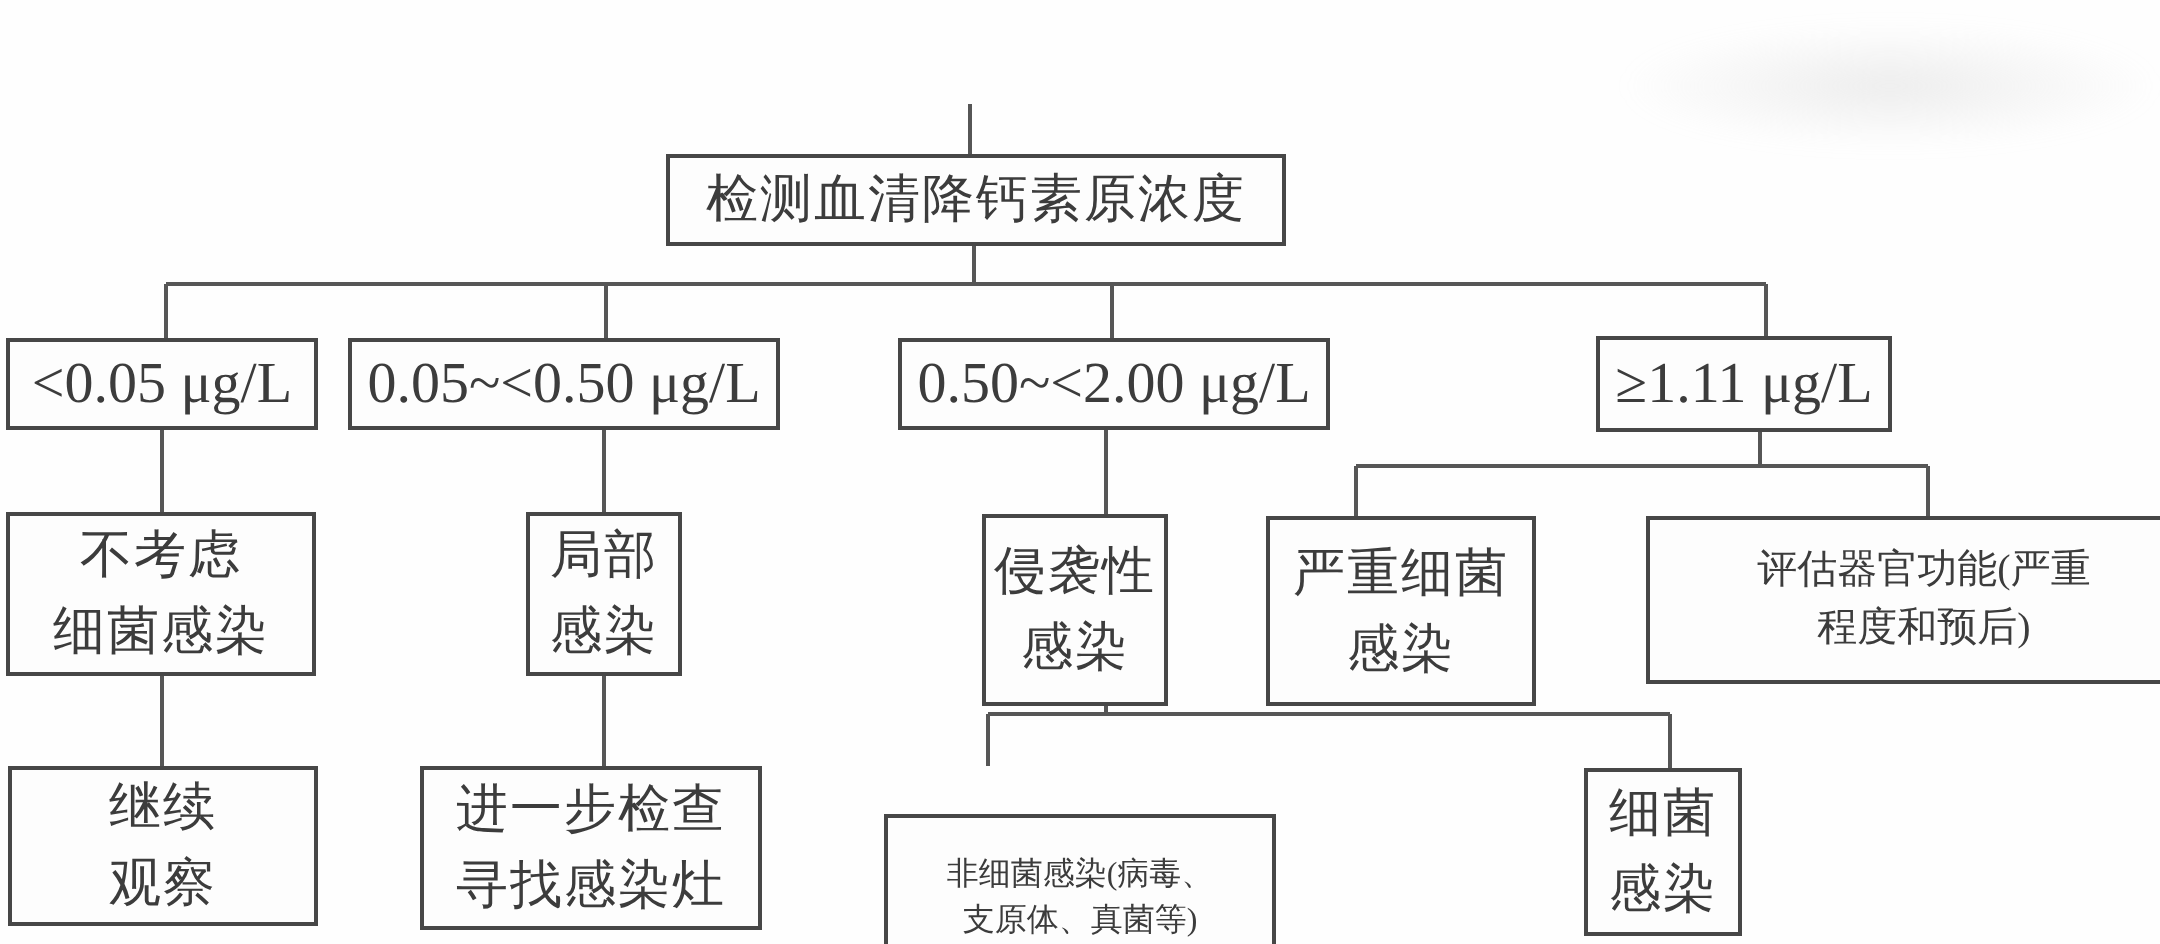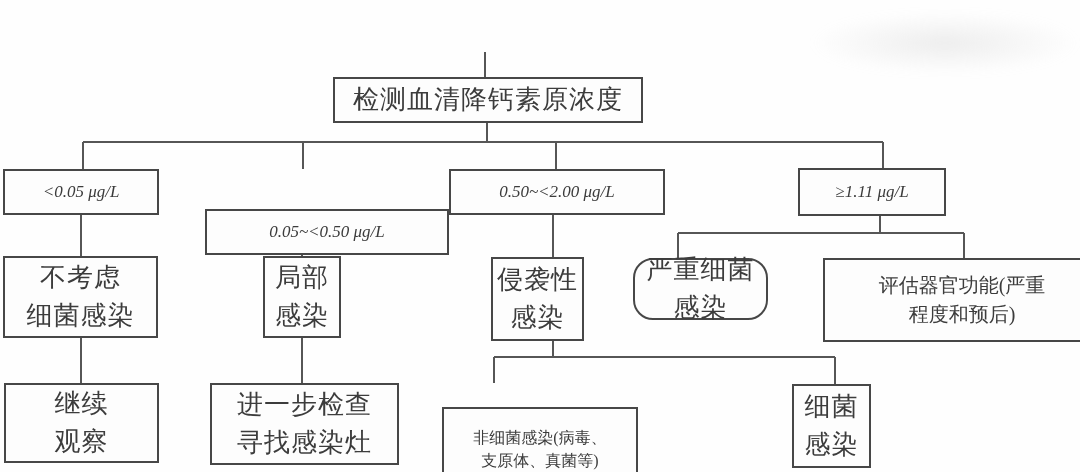--- a/index.html
+++ b/index.html
@@ -23,37 +23,37 @@
     border:2px solid #474747;
     background:#fdfdfd;
     color:#3c3c3c;
     display:flex;align-items:center;justify-content:center;
     text-align:center;
     white-space:pre-line;
     font-size:26px;
     line-height:1.45;
     letter-spacing:1px;
   }
-  .range{font-size:17px;letter-spacing:0;font-style:italic;}
+  .range{font-size:29px;letter-spacing:0;}
   #node-assess-organ{font-size:20px;letter-spacing:0;margin-left:25px;}
   #node-non-bacterial{font-size:16px;letter-spacing:0;margin-top:24px;}
   
   #node-fever           {left:377px;top:4px;  width:216px;height:48px;}
   #node-test            {left:333px;top:77px; width:310px;height:46px;}
   #node-range-low       {left:3px;  top:169px;width:156px;height:46px;}
-  #node-range-mid-low   {left:205px;top:169px;width:244px;height:46px;margin-top:40px;}
+  #node-range-mid-low   {left:174px;top:169px;width:216px;height:46px;}
   #node-range-mid-high  {left:449px;top:169px;width:216px;height:46px;}
   #node-range-high      {left:798px;top:168px;width:148px;height:48px;}
   #node-no-bacterial    {left:3px;  top:256px;width:155px;height:82px;}
   #node-local-infection {left:263px;top:256px;width:78px; height:82px;}
-  #node-invasive        {left:491px;top:257px;width:93px; height:84px;}
-  #node-severe-bacterial{left:633px;top:258px;width:135px;height:62px;border-radius:20px;}
+  #node-invasive        {left:491px;top:257px;width:93px; height:96px;}
+  #node-severe-bacterial{left:633px;top:258px;width:135px;height:95px;}
   #node-assess-organ    {left:798px;top:258px;width:278px;height:84px;}
   #node-continue        {left:4px;  top:383px;width:155px;height:80px;}
-  #node-further-exam    {left:210px;top:383px;width:189px;height:82px;}
+  #node-further-exam    {left:210px;top:383px;width:171px;height:82px;}
   #node-non-bacterial   {left:442px;top:383px;width:196px;height:84px;}
   #node-bacterial       {left:792px;top:384px;width:79px; height:84px;}
 </style>
 </head>
 <body>
 
 <div id="canvas">
 
   <div class="smudge"></div>
 

